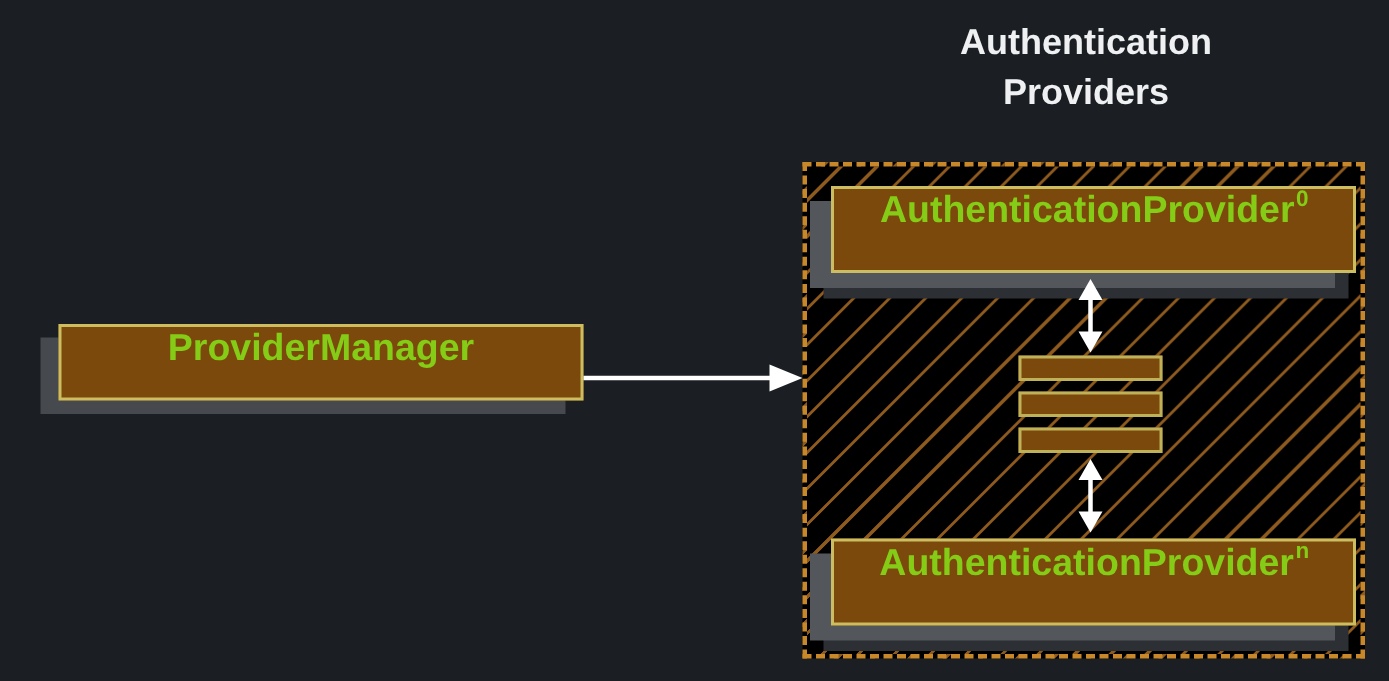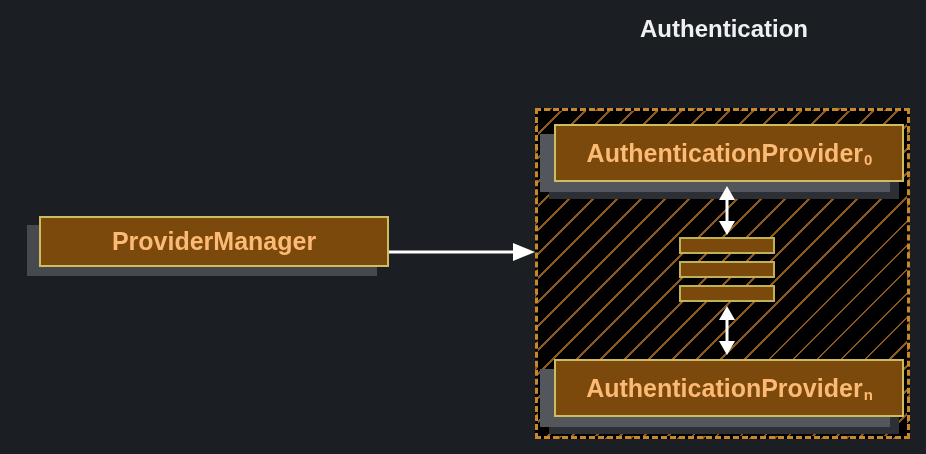--- a/index.html
+++ b/index.html
@@ -47,25 +47,24 @@
       #8f5a1e 17px
     );
   }
 
   
   .node-box {
     position: absolute;
     box-sizing: border-box;
     background: #7b490b;
     border: 2px solid #ccbd60;
-    color: #fdba74;
+    color: #84cc16;
     font-size: 25px;
     font-weight: bold;
     display: flex;
-    align-items: center;
     justify-content: center;
     white-space: nowrap;
   }
   .node-box sub {
     font-size: 15px;
     line-height: 0;
     position: relative;
     top: 7px;
     left: 1px;
   }
@@ -111,20 +110,21 @@
     pointer-events: none;
   }
 </style>
 </head>
 <body>
 
 <div class="canvas">
 
   <div class="group-title">
     <div>Authentication</div>
+    <div>Providers</div>
   </div>
 
   <div class="node-box pm-box">
     <span>ProviderManager</span>
   </div>
 
   <div class="group-box">
 
     <div class="node-box auth-box first">
       <span>AuthenticationProvider</span>

